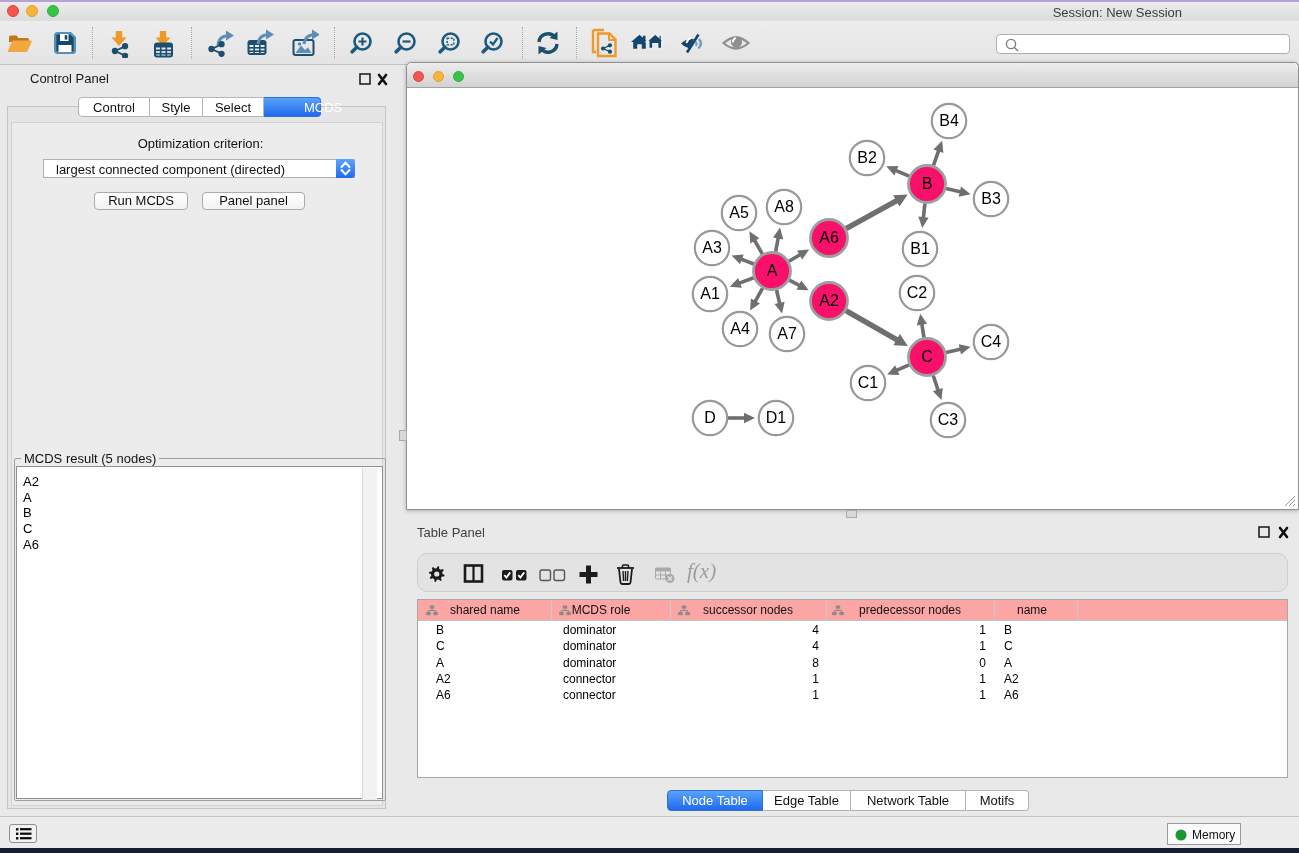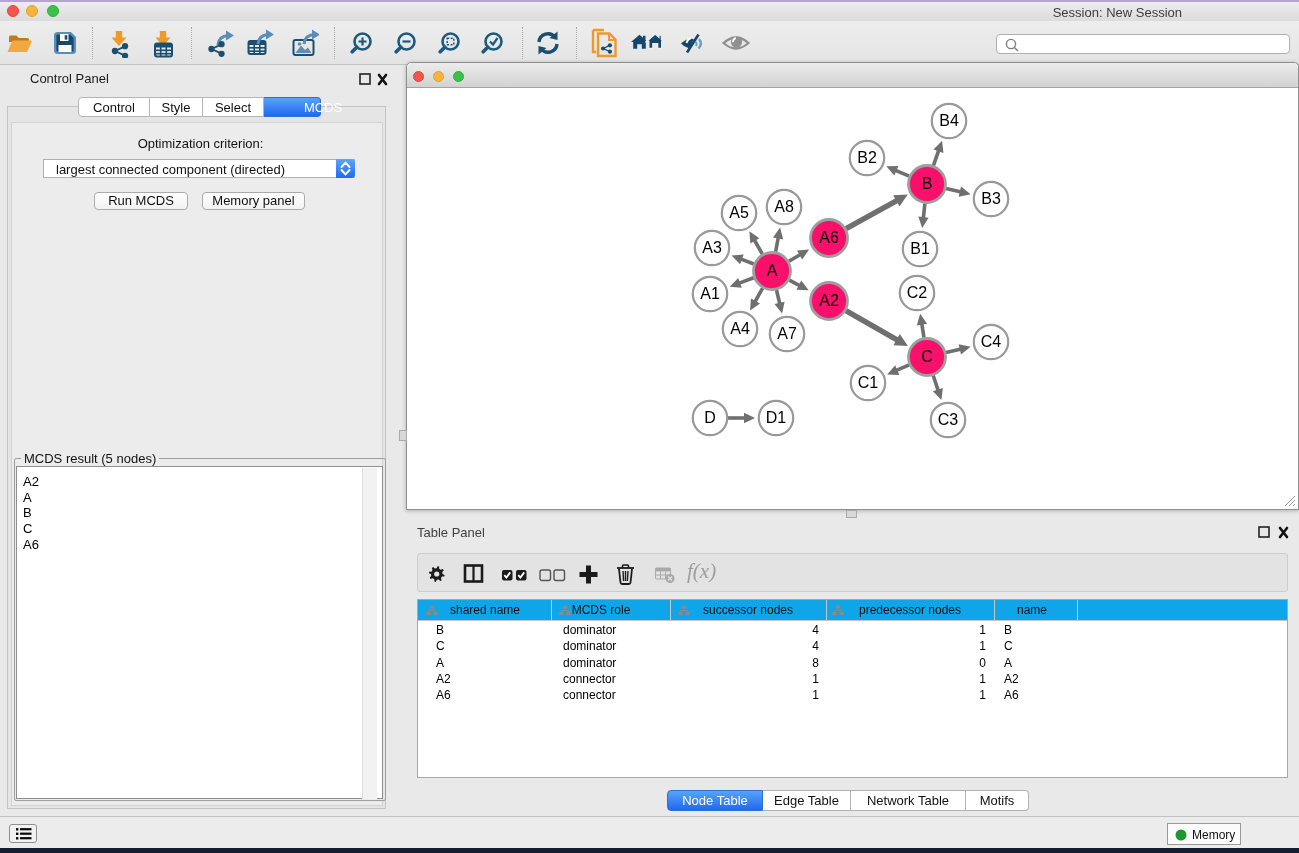--- a/index.html
+++ b/index.html
@@ -40,23 +40,23 @@
 
 
 #nwin { left:406px; top:62px; width:893px; height:448px; background:#fff; border:1px solid #8f8f8f; border-radius:5px 5px 0 0; box-shadow:0 1px 4px rgba(0,0,0,0.25); }
 #nw-titlebar { position:absolute; left:0; top:0; width:100%; height:25px; background:linear-gradient(#ececec,#d2d2d2); border-bottom:1px solid #a2a2a2; border-radius:5px 5px 0 0; }
 #nw-title { position:absolute; left:0; top:5px; width:100%; text-align:center; font-size:13px; color:#2e2e2e; }
 .nlight { width:11px; height:11px; border-radius:50%; position:absolute; top:8px; }
 
 
 #tpanel { left:400px; top:519px; width:899px; height:301px; background:#e9e9e9; }
 #tp-title { left:17px; top:6px; font-size:13px; color:#404040; position:absolute; }
-#tp-toolbar { position:absolute; left:17px; top:34px; width:871px; height:39px; background:#e3e3e3; border:1px solid #cdcdcd; border-radius:3px; }
+#tp-toolbar { position:absolute; left:17px; top:34px; width:871px; height:39px; background:#e3e3e3; border:1px solid #cdcdcd; border-radius:10px; }
 #tp-table { position:absolute; left:17px; top:80px; width:871px; height:179px; background:#fff; border:1px solid #a8a8a8; }
-#tp-header { position:absolute; left:0; top:0; width:100%; height:21px; background:#0ea5e9; border-bottom:1px solid #c6c6c6; font-size:12px; color:#111; }
+#tp-header { position:absolute; left:0; top:0; width:100%; height:21px; background:#fca5a5; border-bottom:1px solid #c6c6c6; font-size:12px; color:#111; }
 .hcell { position:absolute; top:0; height:21px; border-right:1px solid #c9c9c9; text-align:center; line-height:21px; }
 .hicon { position:absolute; left:6px; top:5px; }
 .trow { position:absolute; font-size:12px; color:#000; height:16px; line-height:16px; }
 .bt { position:absolute; top:271px; height:21px; background:#fff; border:1px solid #b2b2b2; border-left:none; font-size:13px; color:#111; text-align:center; line-height:20px; }
 .bt.first { border-left:1px solid #b2b2b2; border-radius:4px 0 0 4px; }
 .bt.last { border-radius:0 4px 4px 0; }
 .bt.sel { background:linear-gradient(#59a3f9,#2069ef); color:#fff; border-color:#2f6fd8; }
 
 
 #statusbar { left:0; top:816px; width:1299px; height:32px; background:#ececec; border-top:1px solid #c2c2c2; }
@@ -243,21 +243,21 @@
 <div class="tab last sel" style="left:264px;width:57px;padding-left:40px;">MCDS</div>
 <div class="abs" id="optlabel">Optimization criterion:</div>
 <div class="abs" id="dropdown">
   <div id="dd-text">largest connected component (directed)</div>
   <div id="dd-btn"><svg width="19" height="19" viewBox="0 0 19 19">
         <path d="M5.5 8 L9.5 3.6 L13.5 8" fill="none" stroke="#fff" stroke-width="2" stroke-linecap="round" stroke-linejoin="round"></path>
         <path d="M5.5 11 L9.5 15.4 L13.5 11" fill="none" stroke="#fff" stroke-width="2" stroke-linecap="round" stroke-linejoin="round"></path>
       </svg></div>
 </div>
 <div class="btn" style="left:94px;width:94px;">Run MCDS</div>
-<div class="btn" style="left:202px;width:103px;">Memory panel</div>
+<div class="btn" style="left:202px;width:103px;">Panel panel</div>
 <div class="abs" id="groupbox"></div>
 <div class="abs" id="gb-title">MCDS result (5 nodes)</div>
 <div class="abs" id="gb-list">
   <div class="r">A2</div>
     <div class="r">A</div>
     <div class="r">B</div>
     <div class="r">C</div>
     <div class="r">A6</div>
   <div id="gb-scroll"></div>
 </div>

